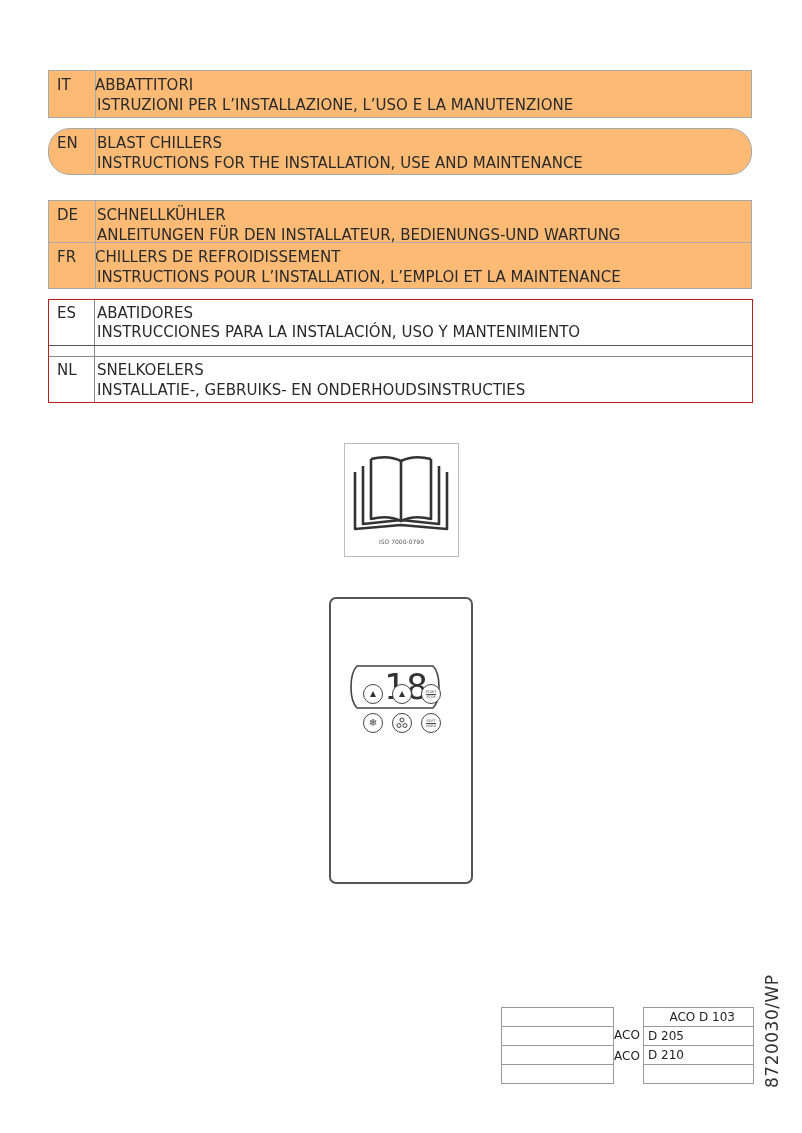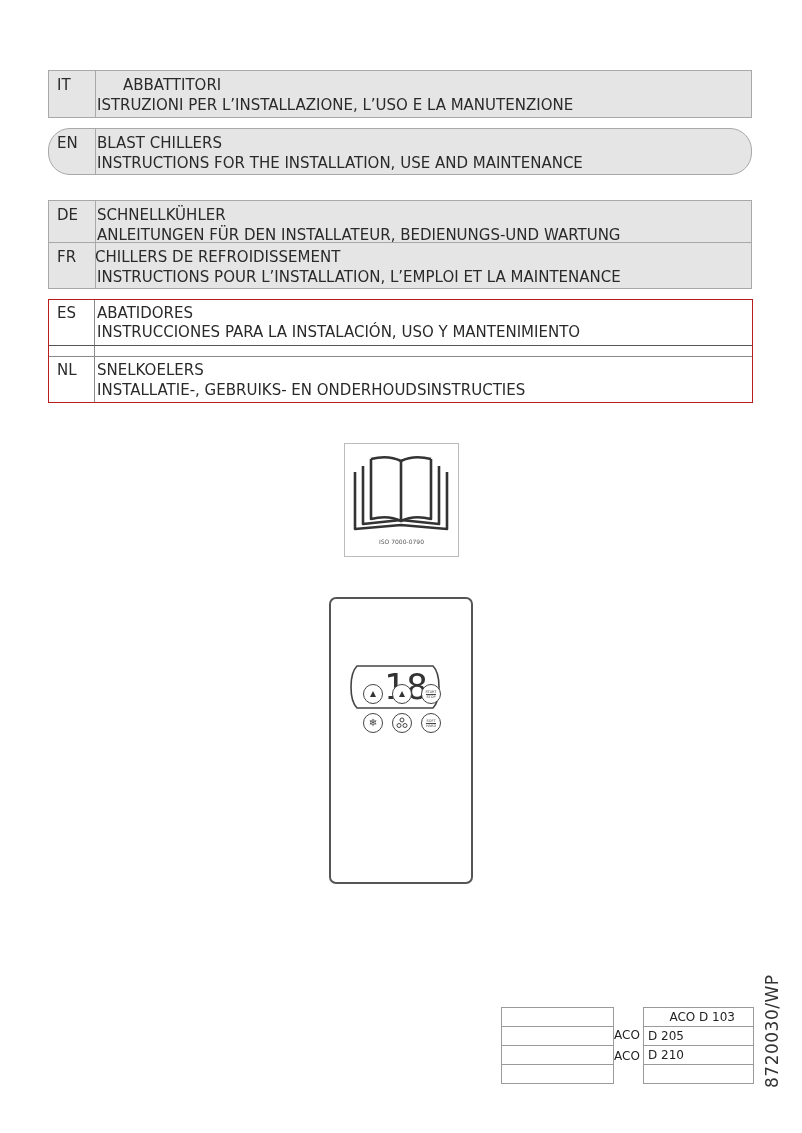--- a/index.html
+++ b/index.html
@@ -1,19 +1,19 @@
 <!DOCTYPE html>
 <html><head>
 <meta charset="utf-8">
 <style>
   html, body { margin: 0; padding: 0; background: #ffffff; }
   body { width: 802px; height: 1133px; position: relative; overflow: hidden;
          font-family: "DejaVu Sans", sans-serif; color: #2a2a2a; }
   .lang-box { position: absolute; left: 48px; width: 704px; border: 1px solid #a8a8a8;
-              box-sizing: border-box; background: #e5e5e5; }
+              box-sizing: border-box; background: #fdba74; }
   .lang-code { position: absolute; left: 8px; top: 5px; font-size: 15px; }
   .lang-div { position: absolute; left: 46px; top: 0; bottom: 0; border-left: 1px solid #a8a8a8; }
   .lang-title { position: absolute; left: 48px; top: 5px; font-size: 15px; white-space: nowrap; }
   .lang-sub { position: absolute; left: 48px; top: 25px; font-size: 15px; white-space: nowrap; }
   .es-nl { position: absolute; left: 48px; top: 299px; width: 705px; height: 104px;
            border: 1px solid #b91c1c; box-sizing: border-box; }
   .es-nl .hr1 { position: absolute; left: 0; right: 0; top: 45px; border-top: 1px solid #555; }
   .es-nl .hr2 { position: absolute; left: 0; right: 0; top: 56px; border-top: 1px solid #8a8a8a; }
   .es-nl .vdiv { position: absolute; left: 45px; top: 0; bottom: 0; border-left: 1px solid #8a8a8a; }
   .iso-box { position: absolute; left: 344px; top: 443px; width: 115px; height: 114px;
@@ -34,21 +34,21 @@
   .aco { position: absolute; font-size: 12px; color: #222; }
   .docnum { position: absolute; left: 762px; top: 1088px; transform-origin: 0 0; transform: rotate(-90deg);
             font-size: 17px; color: #333; white-space: nowrap; letter-spacing: 0.5px; }
 </style>
 </head>
 <body>
 
 <div class="lang-box" style="top:70px;height:48px;">
   <span class="lang-code">IT</span>
   <span class="lang-div" style="left:46px;"></span>
-  <span class="lang-title" style="left:46px;padding-left:28px;">ABBATTITORI</span>
+  <span class="lang-title" style="left:46px;">ABBATTITORI</span>
   <span class="lang-sub">ISTRUZIONI PER L’INSTALLAZIONE, L’USO E LA MANUTENZIONE</span>
 </div>
 <div class="lang-box" style="top:128px;height:47px;border-radius:22px;">
   <span class="lang-code">EN</span>
   <span class="lang-div"></span>
   <span class="lang-title">BLAST CHILLERS</span>
   <span class="lang-sub">INSTRUCTIONS FOR THE INSTALLATION, USE AND MAINTENANCE</span>
 </div>
 <div class="lang-box" style="top:185px;height:47px;margin-top:15px;">
   <span class="lang-code">DE</span>

